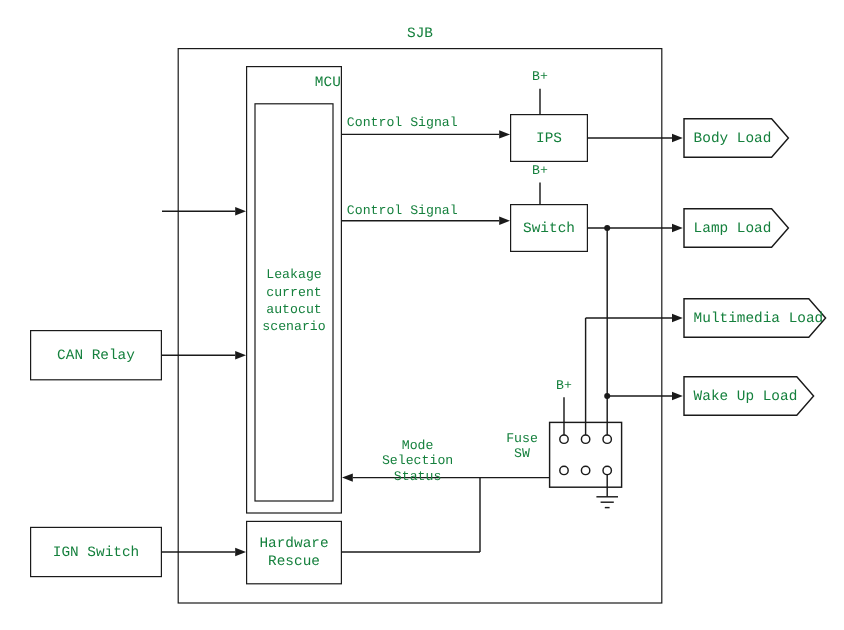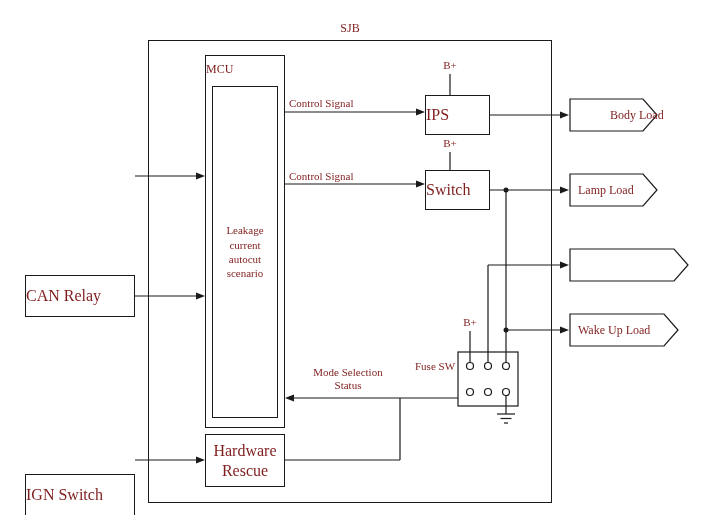--- a/index.html
+++ b/index.html
@@ -1,34 +1,34 @@
 <!DOCTYPE html>
 <html><head>
 <meta charset="utf-8">
 <style>
   html,body{margin:0;padding:0;background:#fff;}
   #stage{
     position:relative;width:703px;height:515px;background:#fff;overflow:hidden;
-    font-family:Liberation Serif, serif;color:#7f1d1d;
+    font-family:Liberation Mono, monospace;color:#15803d;
   }
   #stage *{box-sizing:border-box;}
   .lines-layer{position:absolute;left:0;top:0;width:703px;height:525px;}
   .box{
     position:absolute;border:1.2px solid #1a1a1a;background:#fff;
-    display:flex;align-items:center;justify-content:flex-start;
-    text-align:center;font-size:16px;line-height:1.25;
+    display:flex;align-items:center;justify-content:center;
+    text-align:center;font-size:12px;line-height:1.25;
   }
   .frame{
     position:absolute;border:1.2px solid #1a1a1a;background:transparent;
   }
   .lbl{position:absolute;font-size:11px;line-height:1.18;white-space:nowrap;}
   .lbl.wrap{white-space:normal;text-align:center;}
   .title{position:absolute;font-size:12px;text-align:center;}
   .load-lbl{position:absolute;font-size:12px;line-height:32px;height:32px;white-space:nowrap;}
-  .mcu-title{position:absolute;left:0;top:6px;width:100%;text-align:left;font-size:12px;}
+  .mcu-title{position:absolute;left:0;top:6px;width:100%;text-align:right;font-size:12px;}
   .inner-box{
     position:absolute;left:6px;top:30px;width:66px;height:332px;
     border:1.2px solid #1a1a1a;background:#fff;
     display:flex;align-items:center;justify-content:center;
     text-align:center;font-size:11px;line-height:1.3;padding:0 15px;
   }
 </style>
 </head>
 <body>
 
@@ -99,21 +99,21 @@
       <polygon points="570,314 664,314 678,330 664,346 570,346"></polygon>
     </g>
   </svg>
 
   <div class="frame" style="left:148px;top:40px;width:404px;height:463px;"></div>
   <div class="title" style="left:148px;top:21px;width:404px;">SJB</div>
 
   <div class="box" style="left:25px;top:275px;width:110px;height:42px;">
     <span>CAN Relay</span>
   </div>
-  <div class="box" style="left:25px;top:439px;width:110px;height:42px;margin-top:35px;">
+  <div class="box" style="left:25px;top:439px;width:110px;height:42px;">
     <span>IGN Switch</span>
   </div>
 
   <div class="frame" style="left:205px;top:55px;width:80px;height:373px;background:#fff;">
     <div class="mcu-title">MCU</div>
     <div class="inner-box">
       <span>Leakage current autocut scenario</span>
     </div>
   </div>
 
@@ -131,17 +131,18 @@
   <div class="lbl" style="left:289px;top:97px;">Control Signal</div>
   <div class="lbl" style="left:289px;top:170px;">Control Signal</div>
   <div class="lbl wrap" style="left:304px;top:366px;width:88px;">Mode Selection Status</div>
 
   <div class="lbl" style="left:436px;top:59px;width:28px;text-align:center;">B+</div>
   <div class="lbl" style="left:436px;top:137px;width:28px;text-align:center;">B+</div>
   <div class="lbl" style="left:456px;top:316px;width:28px;text-align:center;">B+</div>
 
   <div class="lbl wrap" style="left:414px;top:360px;width:42px;">Fuse SW</div>
 
-  <div class="load-lbl" style="left:610px;top:99px;">Body Load</div>
+  <div class="load-lbl" style="left:578px;top:99px;">Body Load</div>
   <div class="load-lbl" style="left:578px;top:174px;">Lamp Load</div>
+  <div class="load-lbl" style="left:578px;top:249px;">Multimedia Load</div>
   <div class="load-lbl" style="left:578px;top:314px;text-align:center;">Wake Up Load</div>
 
 </div>
 
 </body></html>

